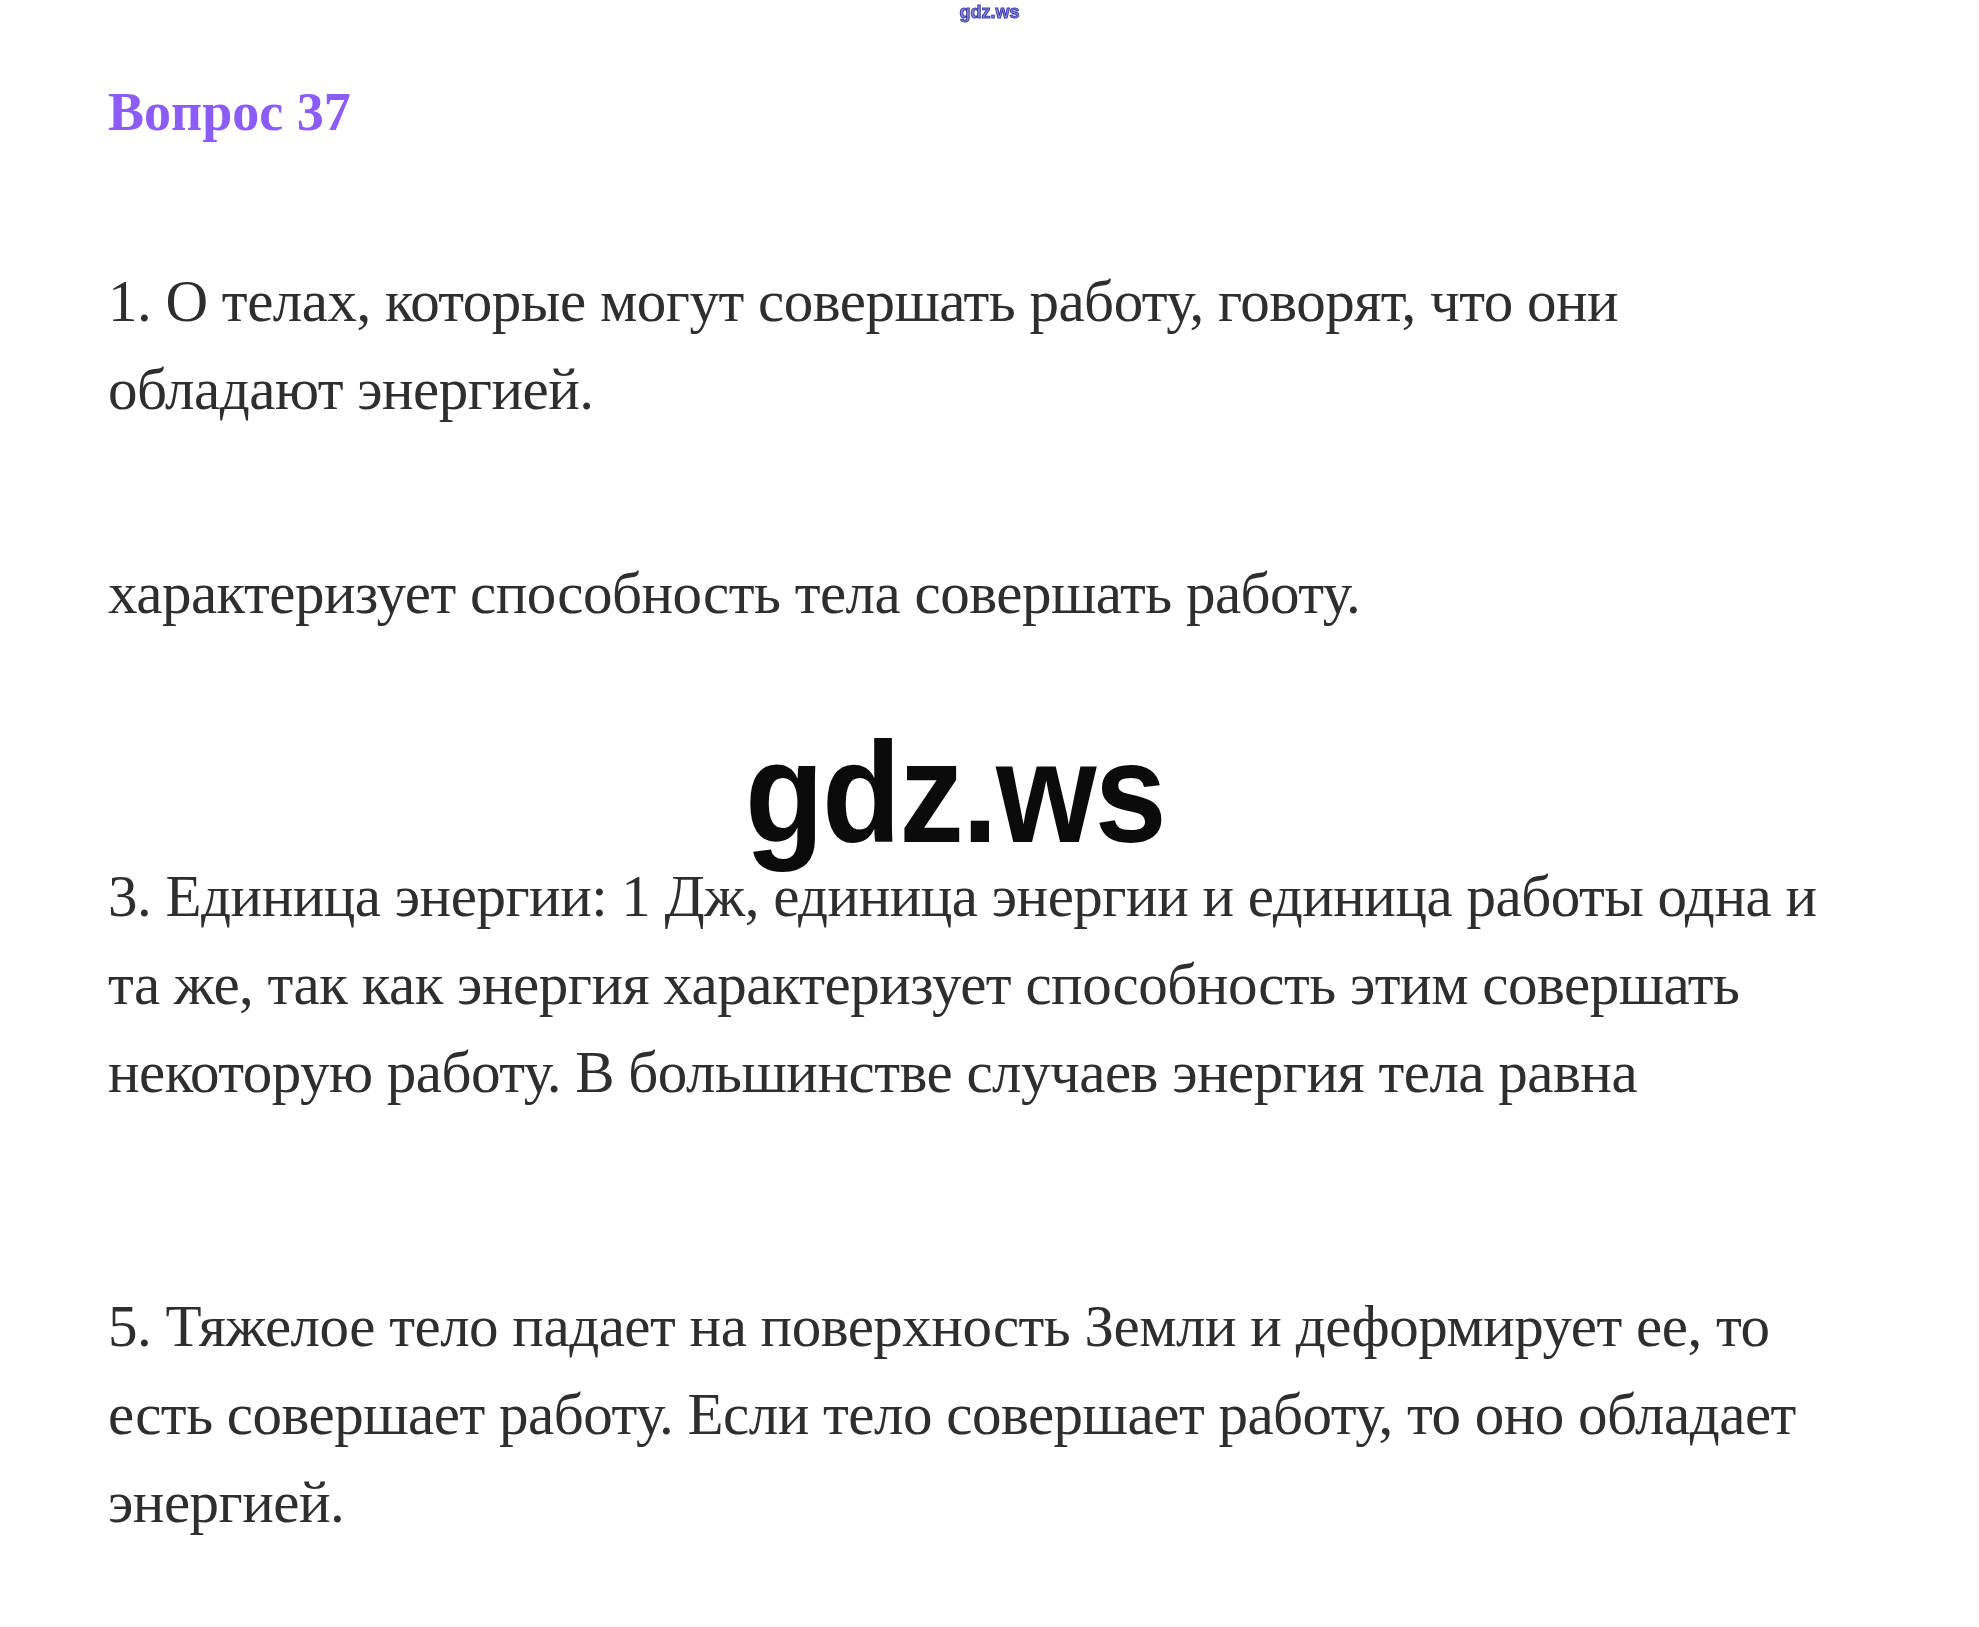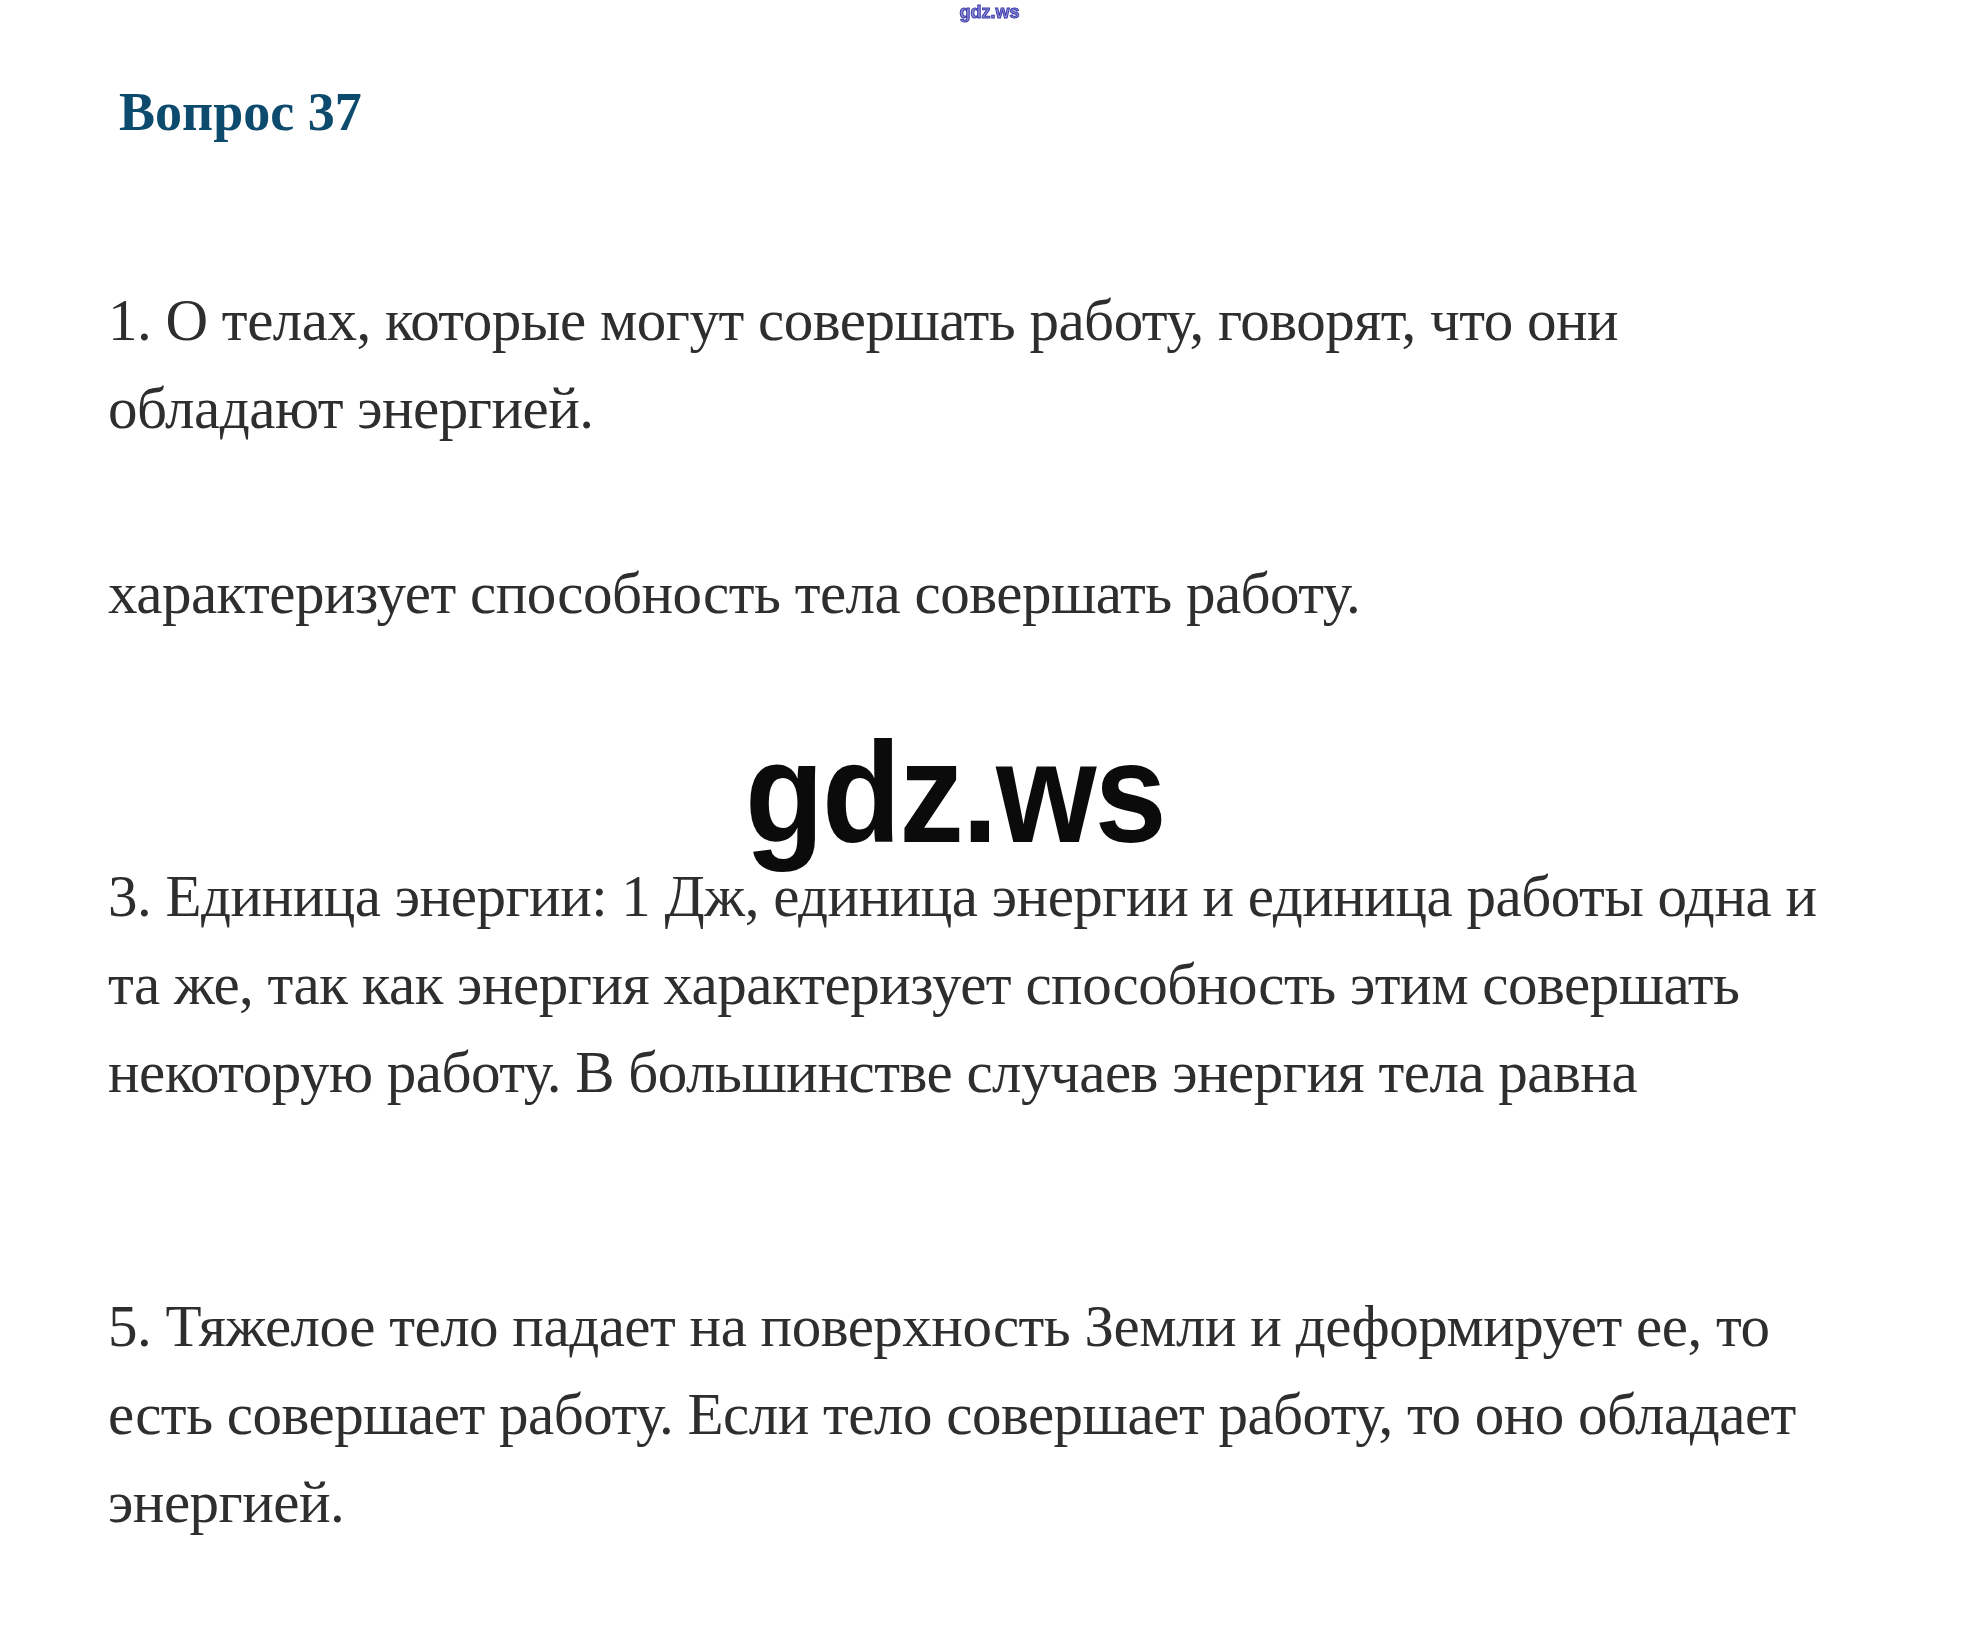--- a/index.html
+++ b/index.html
@@ -43,43 +43,43 @@
     color: #0b0b0b;
     letter-spacing: -2px;
     transform: scaleX(0.91);
     transform-origin: left top;
     white-space: nowrap;
     z-index: 2;
   }
 
   #page-title {
     position: absolute;
-    left: 119px;
+    left: 108px;
     top: 82px;
     font-size: 54px;
     font-weight: bold;
     line-height: 60px;
-    color: #0c4a6e;
+    color: #8b5cf6;
     white-space: nowrap;
     z-index: 1;
   }
 
   .para {
     position: absolute;
     left: 108px;
     font-size: 59px;
     line-height: 88px;
     color: #2e2e2e;
     letter-spacing: -0.5px;
     z-index: 1;
   }
   .para .text-line {
     white-space: nowrap;
   }
-  #para-0 { top: 276px; }
+  #para-0 { top: 257px; }
   #para-1 { top: 549px; }
   #para-2 { top: 852px; }
   #para-3 { top: 1282px; }
 </style>
 </head>
 <body>
 
 <div id="page">
 
   <div id="wm-top">gdz.ws</div>

